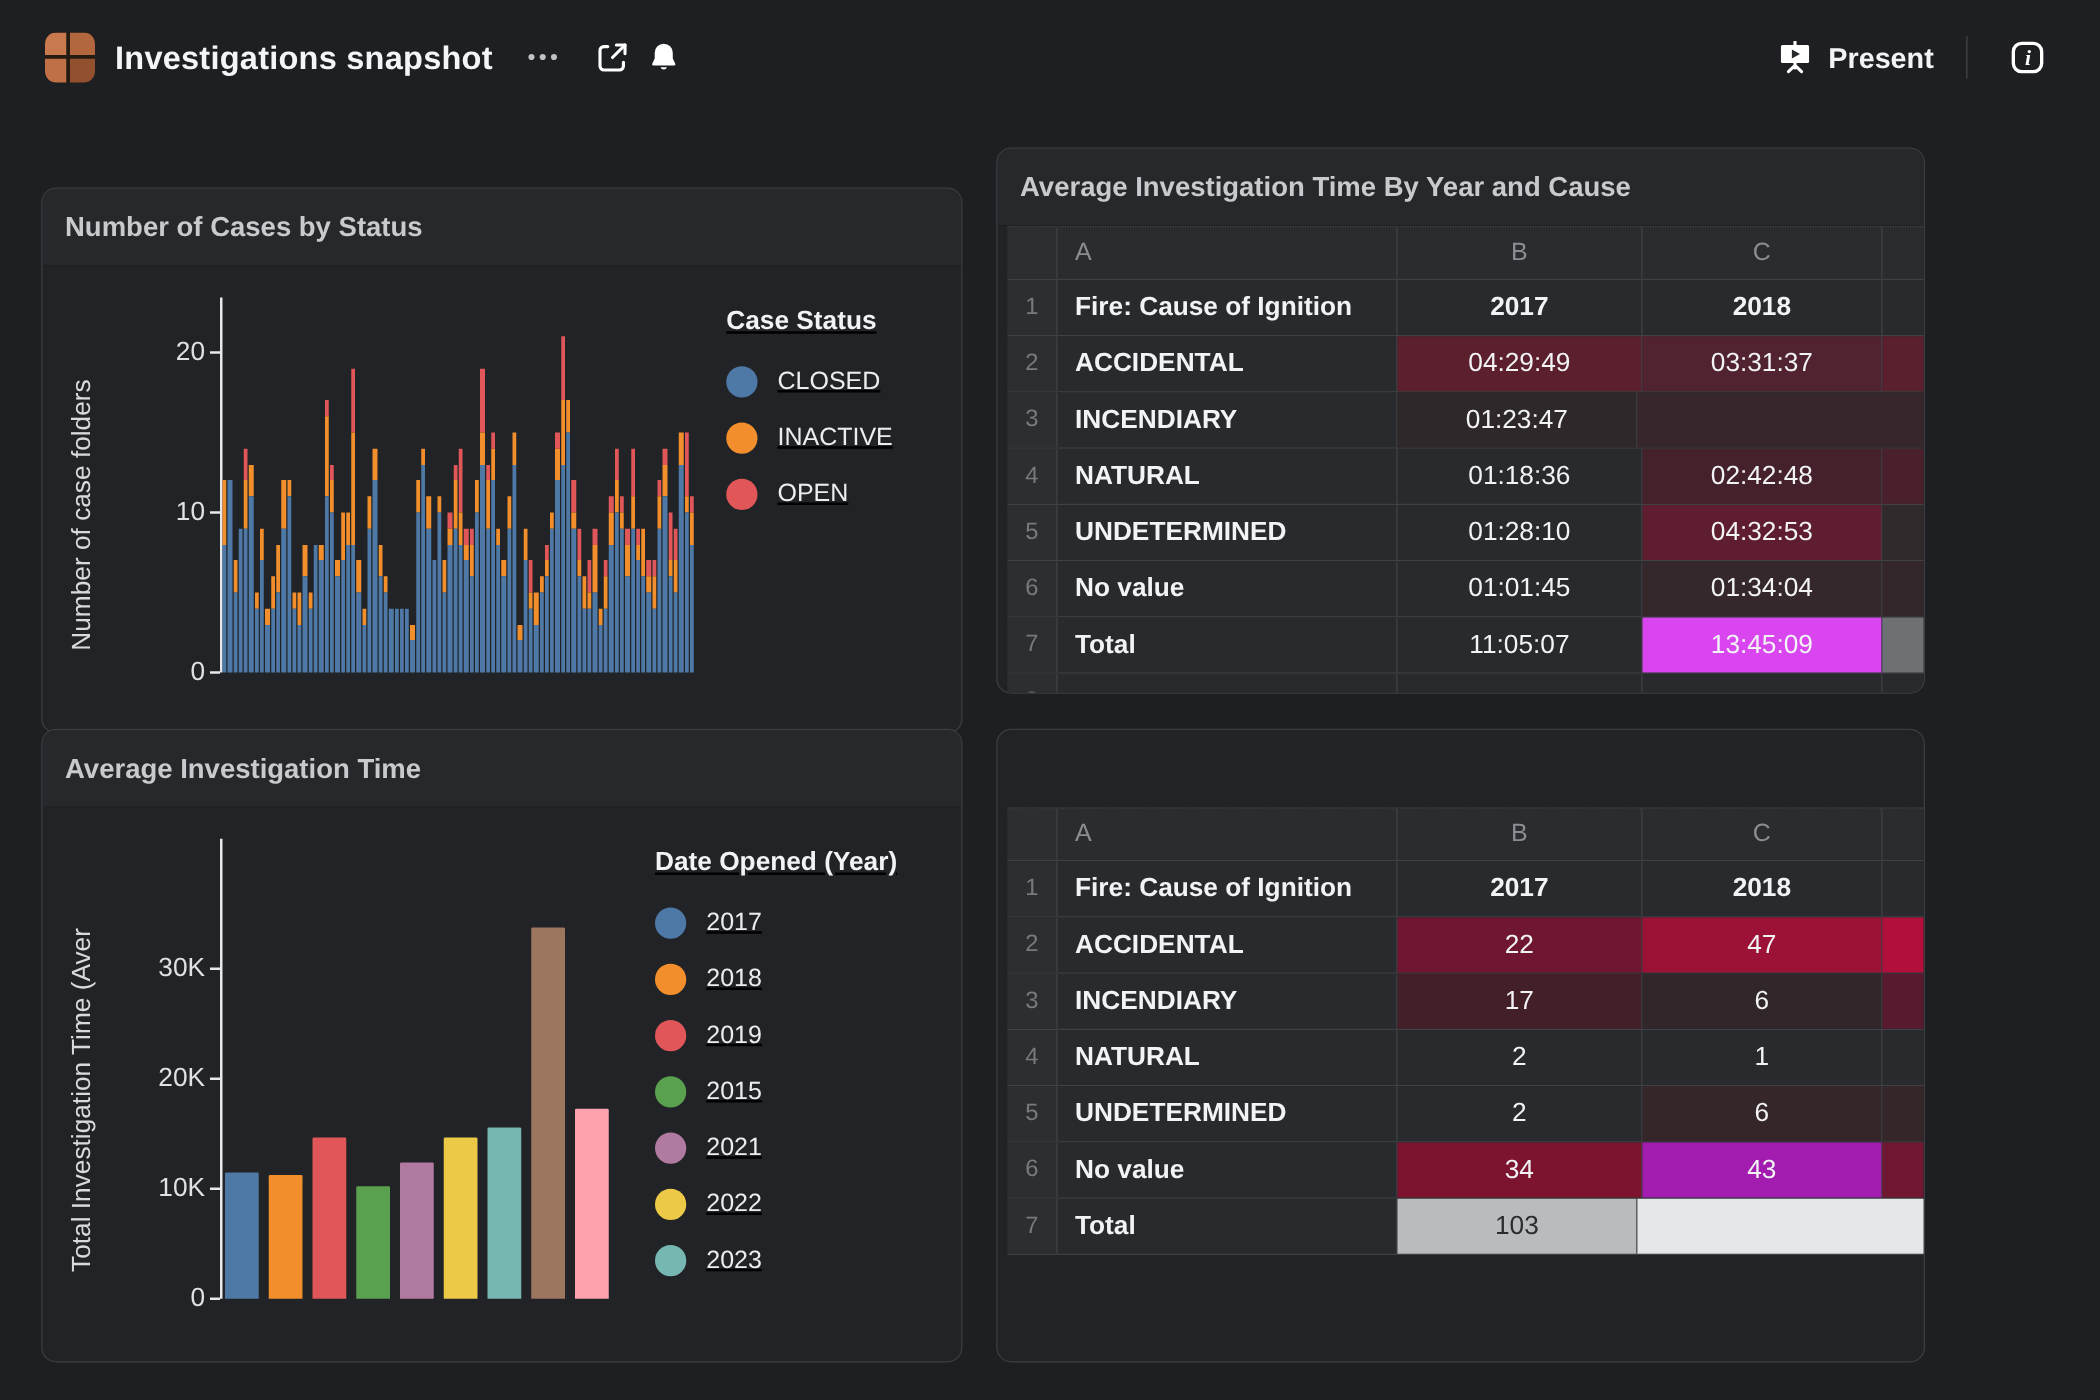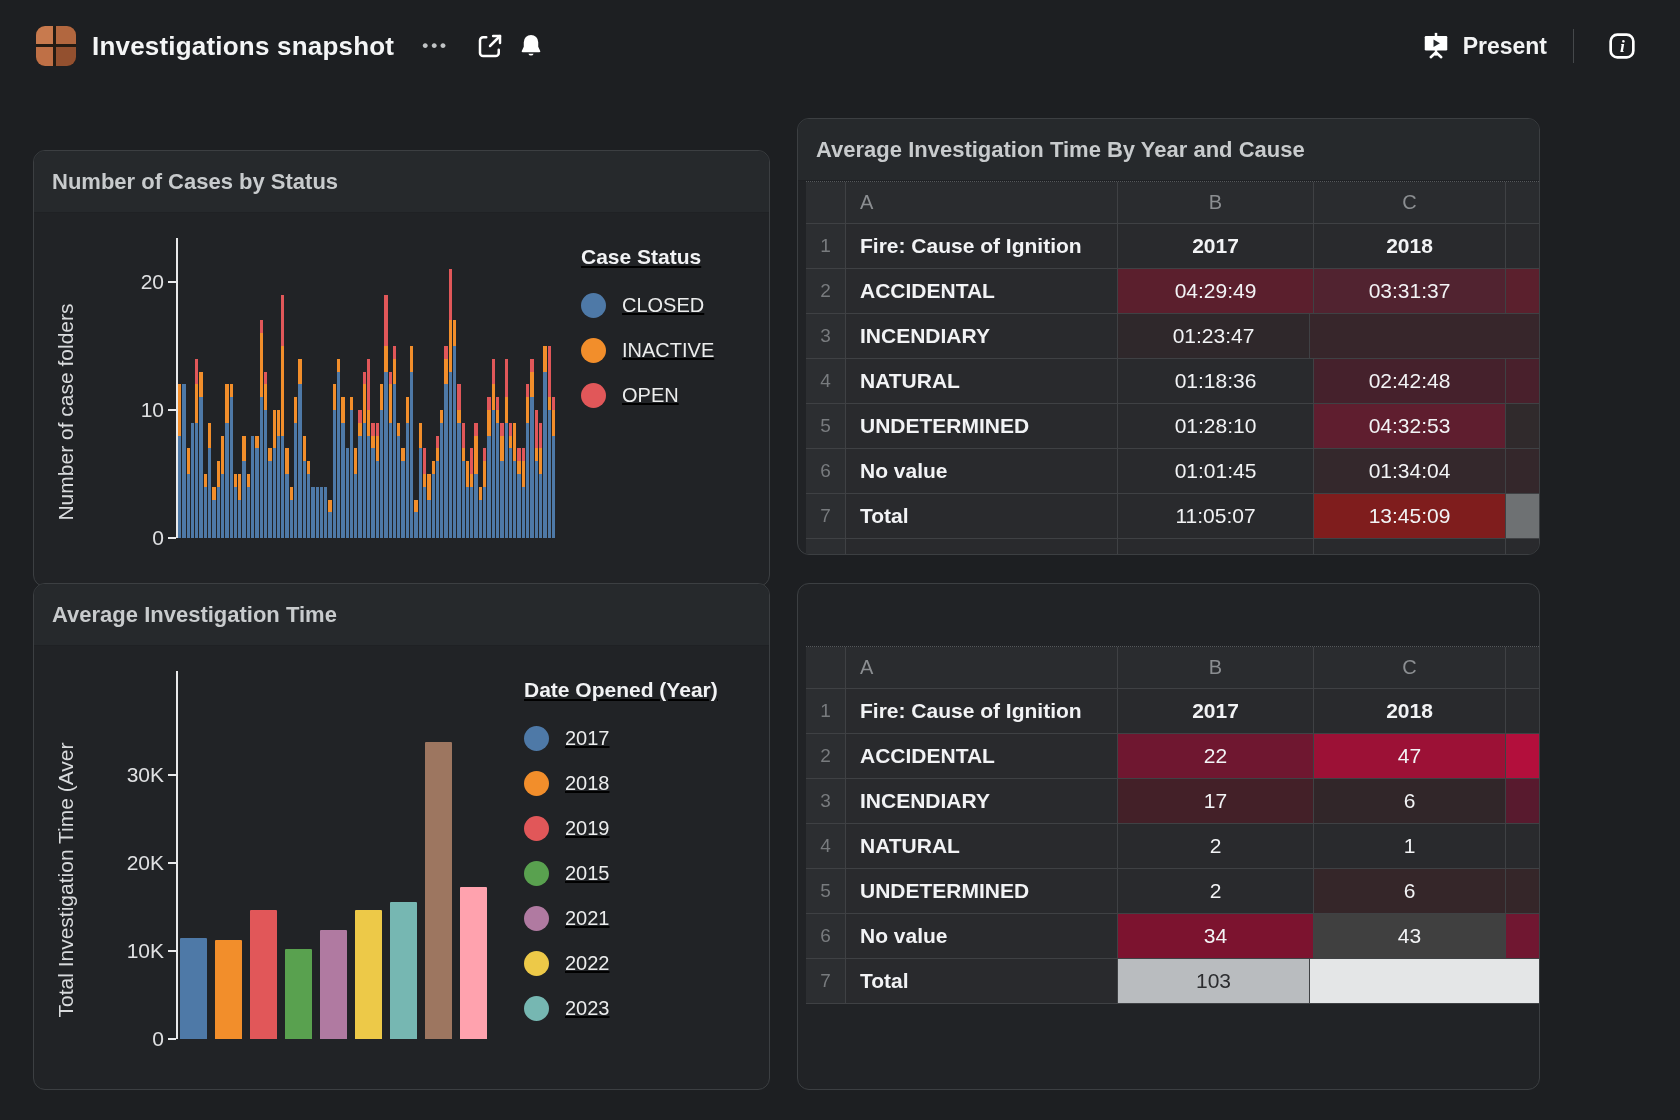--- a/index.html
+++ b/index.html
@@ -573,21 +573,21 @@
             <div class="c num">6</div>
             <div class="c cola">No value</div>
             <div class="c colb">01:01:45</div>
             <div class="c colc" style="background: rgb(52, 40, 44);">01:34:04</div>
             <div class="c cold" style="background: rgb(52, 39, 43);"></div>
           </div>
           <div class="srow body">
             <div class="c num">7</div>
             <div class="c cola">Total</div>
             <div class="c colb">11:05:07</div>
-            <div class="c colc" style="background: #7f1d1d;">13:45:09</div>
+            <div class="c colc" style="background: #d946ef;">13:45:09</div>
             <div class="c cold" style="background: rgb(110, 113, 115);"></div>
           </div>
           <div class="srow body">
             <div class="c num">8</div>
             <div class="c cola"></div>
             <div class="c colb"></div>
             <div class="c colc"></div>
             <div class="c cold"></div>
           </div>
         </div>
@@ -696,21 +696,21 @@
             <div class="c num">5</div>
             <div class="c cola">UNDETERMINED</div>
             <div class="c colb">2</div>
             <div class="c colc" style="background: rgb(53, 38, 41);">6</div>
             <div class="c cold" style="background: rgb(53, 38, 41);"></div>
           </div>
           <div class="srow body">
             <div class="c num">6</div>
             <div class="c cola">No value</div>
             <div class="c colb" style="background: rgb(124, 19, 47);">34</div>
-            <div class="c colc" style="background: #404040;">43</div>
+            <div class="c colc" style="background: #a21caf;">43</div>
             <div class="c cold" style="background: rgb(112, 23, 49);"></div>
           </div>
           <div class="srow body">
             <div class="c num">7</div>
             <div class="c cola">Total</div>
             <div class="c colc" style="background: rgb(185, 188, 191); color: rgb(43, 44, 47);">103</div>
             <div class="c cold" style="background: rgb(228, 230, 231);"></div>
           </div>
         </div>
       </div>

